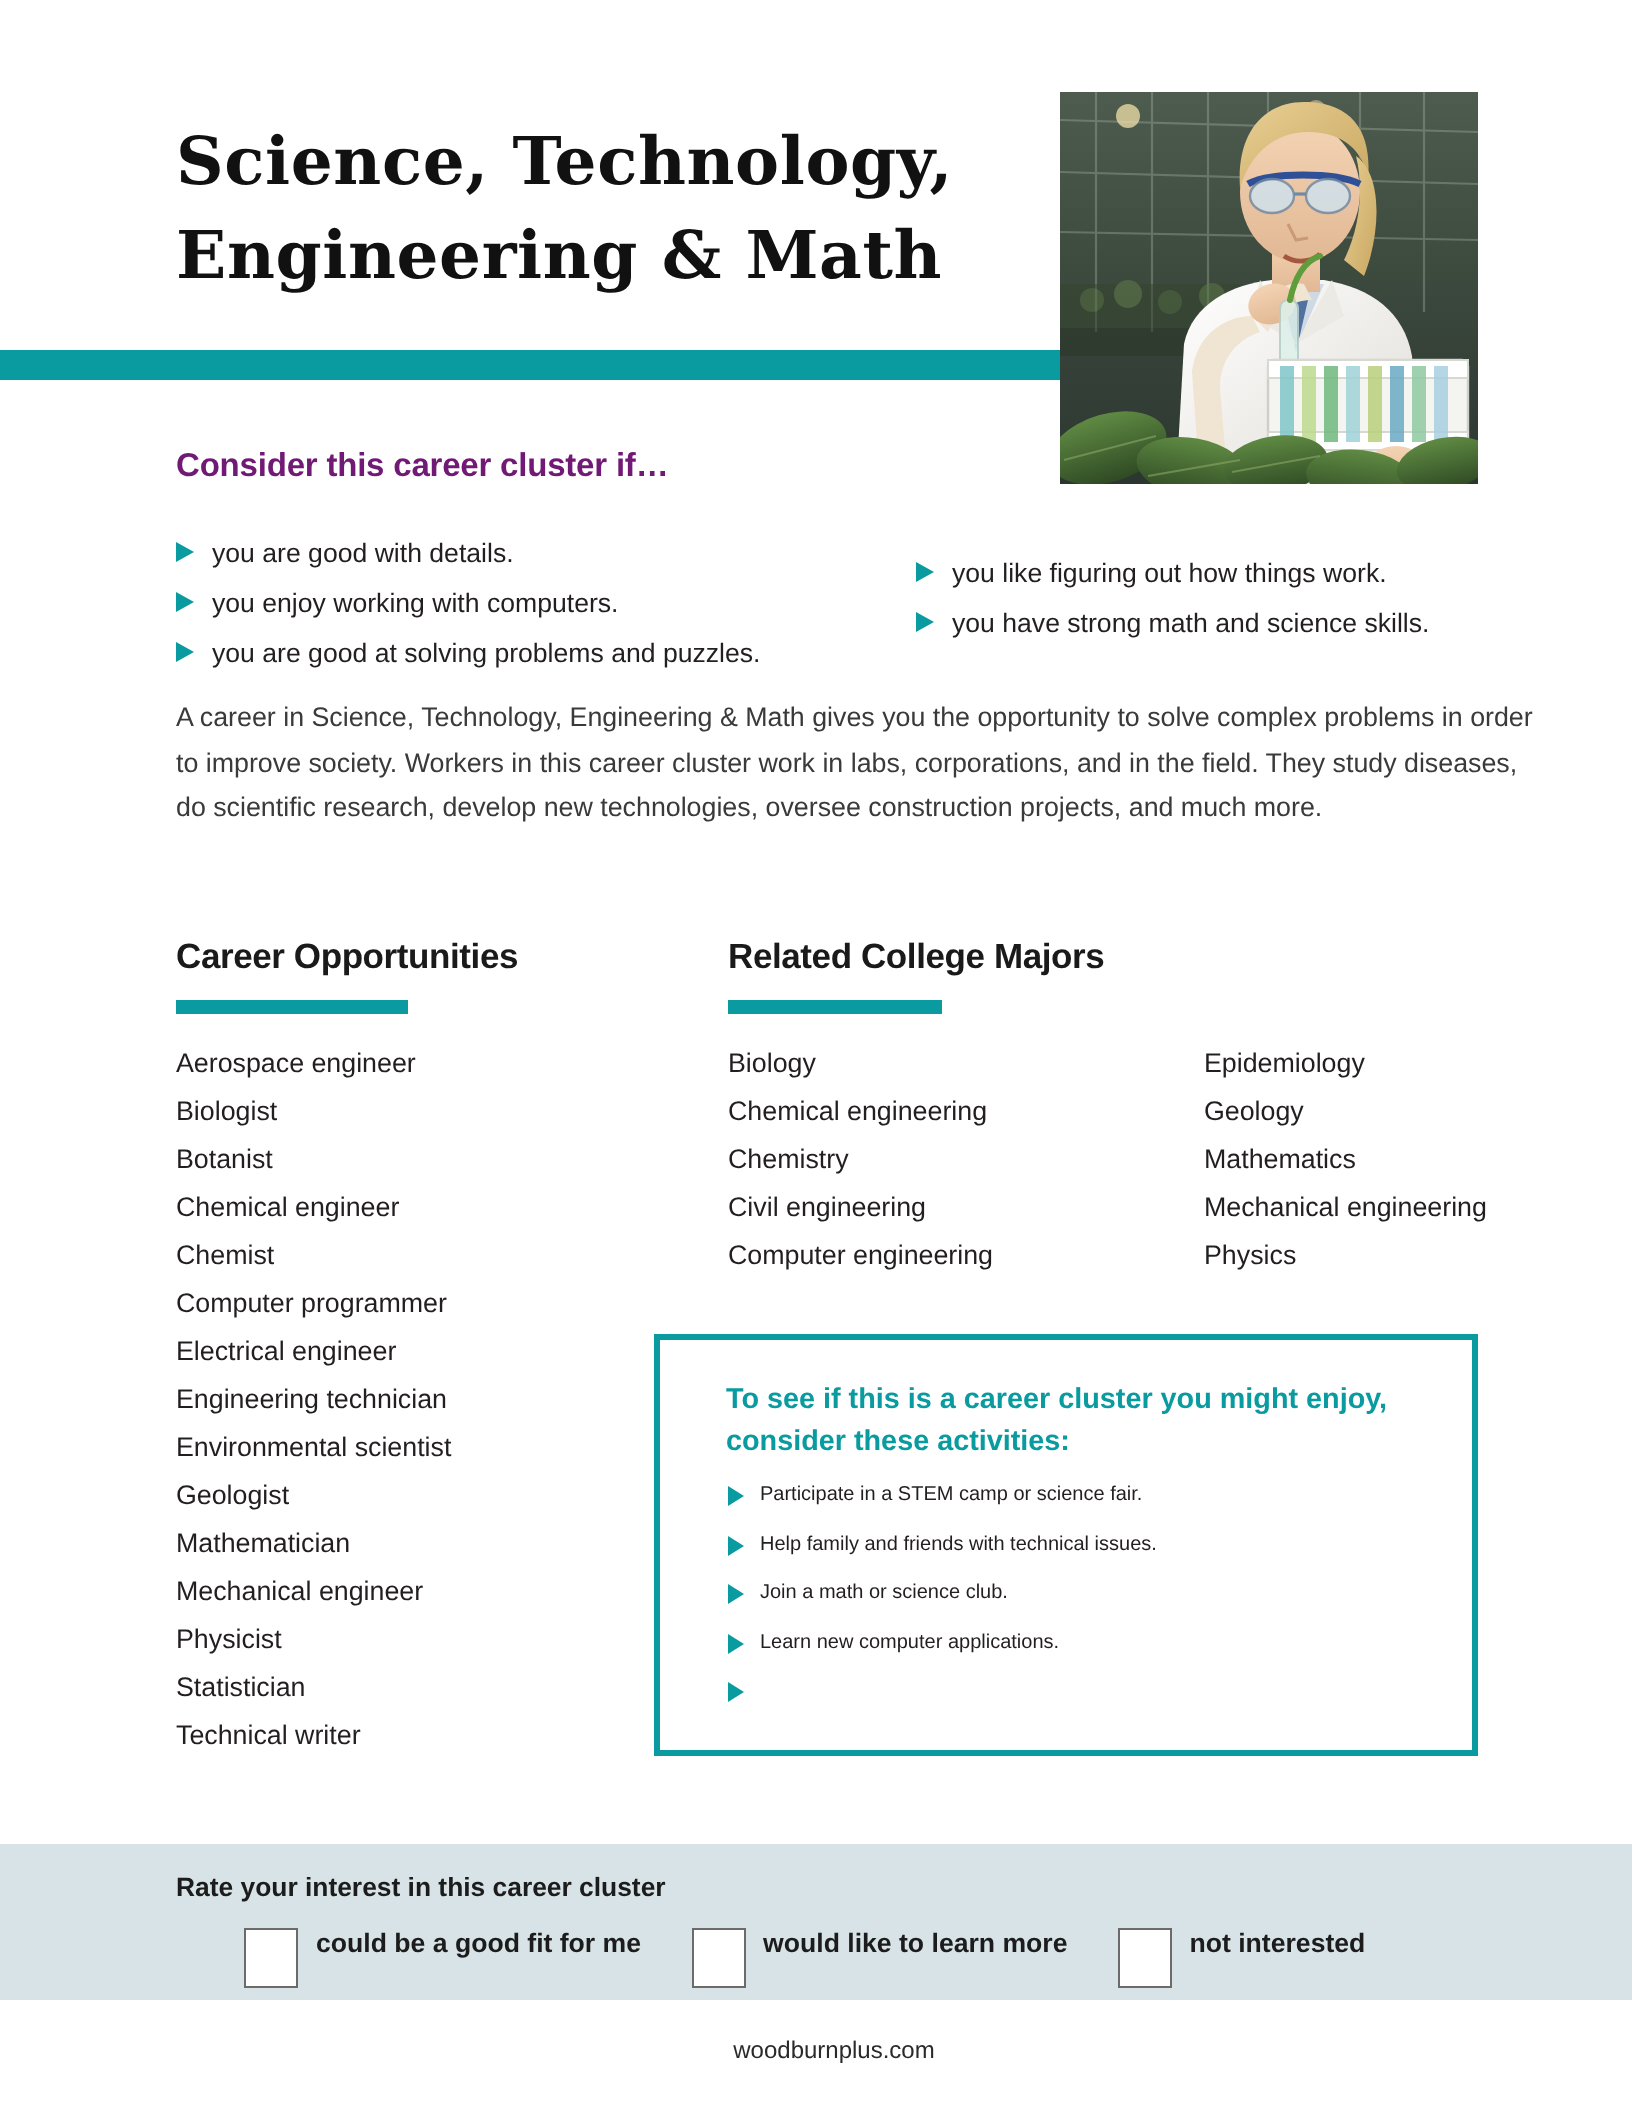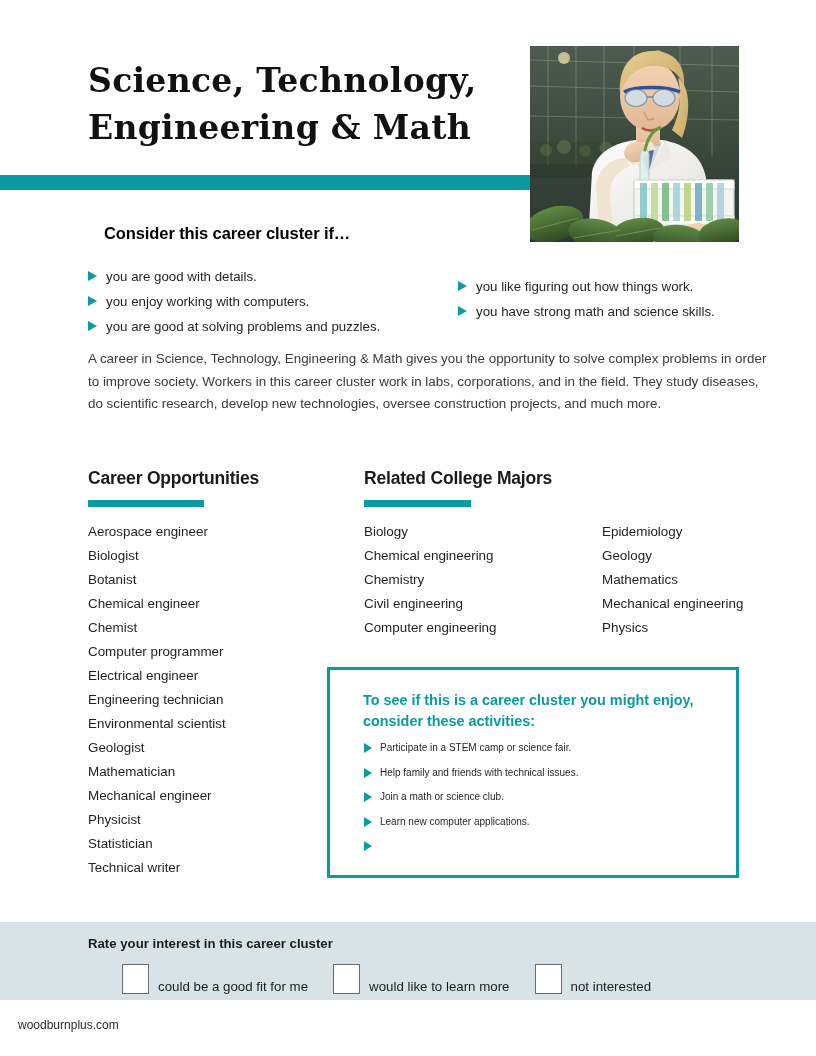--- a/index.html
+++ b/index.html
@@ -58,25 +58,25 @@
     width: 209px;
     height: 196px;
     overflow: hidden;
     background: #2f3b33;
   }
   .hero-photo svg { display: block; width: 209px; height: 196px; }
 
   
   .consider-heading {
     position: absolute;
-    left: 104px;
+    left: 88px;
     top: 224px;
     font-size: 16.5px;
     font-weight: 700;
-    color: #000000;
+    color: #701a75;
     letter-spacing: -0.1px;
   }
 
   .consider-list {
     position: absolute;
     left: 88px;
     top: 252px;
     width: 680px;
   }
   .consider-col {
@@ -207,21 +207,22 @@
   }
   .rating-options {
     position: absolute;
     left: 122px;
     top: 42px;
     display: flex;
     align-items: center;
   }
   .rating-opt {
     display: flex;
-    align-items: flex-end;
+    align-items: flex-start;
+    font-weight: bold;
   }
   .rating-opt .chk {
     width: 27px;
     height: 30px;
     background: #ffffff;
     border: 1px solid #6b6b6b;
     margin-right: 9px;
     flex: 0 0 auto;
   }
   .rating-opt .chk-label {
@@ -229,20 +230,21 @@
     color: #1c1c1c;
     white-space: nowrap;
   }
   .rating-opt + .rating-opt { margin-left: 25px; }
 
   .site-credit {
     position: absolute;
     left: 0;
     top: 1018px;
     width: 816px;
+    text-align: center;
     font-size: 12px;
     color: #2a2a2a;
     padding-left: 18px;
   }
 </style>
 </head>
 <body>
 
 <div class="page">
 

